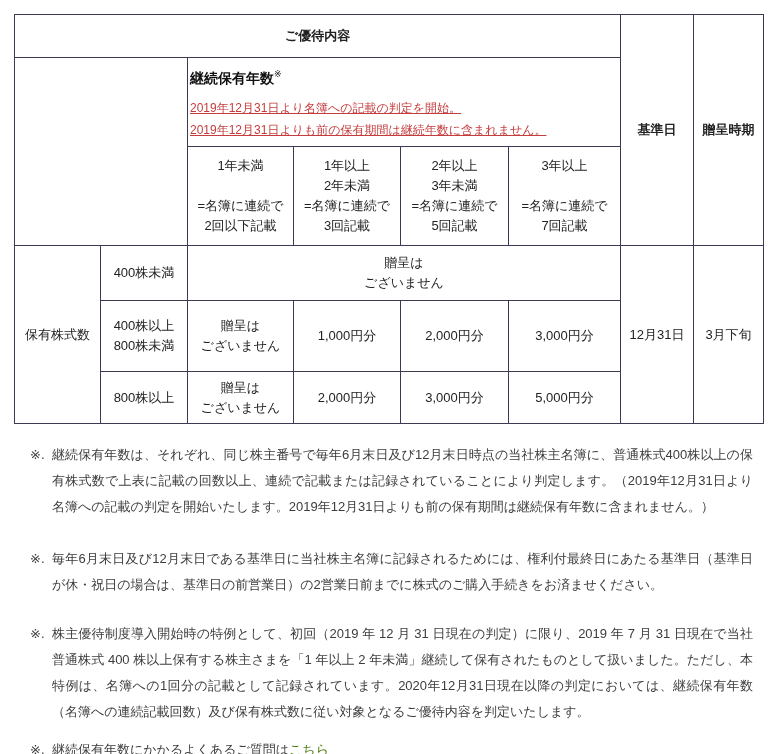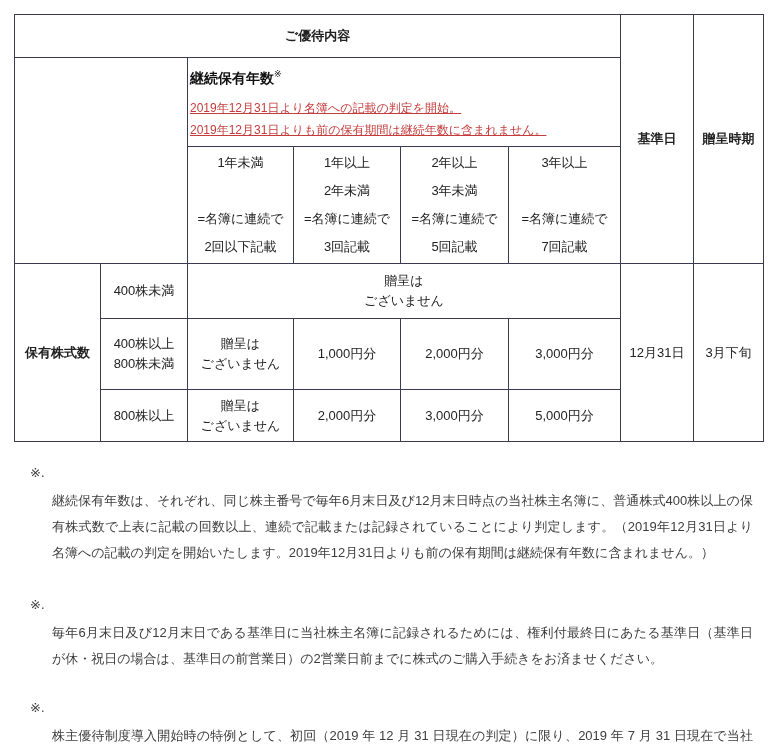--- a/index.html
+++ b/index.html
@@ -33,21 +33,21 @@
     background: #ffffff;
   }
   td.purple {
     background: #6c6cae;
     color: #ffffff;
     font-weight: bold;
     font-size: 14px;
     border: 1px solid #23233c;
   }
   td.tint { background: #eff0f6; }
-  td.row-label { font-weight: bold; font-size: 13px; margin-left: 8px; }
+  td.row-label { font-weight: normal; font-size: 13px; margin-left: 8px; }
   .pre { white-space: pre-line; line-height: 20px; }
 
   
   td.years-cell { padding: 6px 5px 8px 5px; vertical-align: top; }
   .years-title {
     text-align: left;
     font-weight: bold;
     font-size: 14px;
     margin: 6px 0 10px 0;
     color: #111111;
@@ -55,41 +55,40 @@
   .years-title sup { font-size: 9px; font-weight: normal; }
   .red-line {
     text-align: left;
     color: #c43c3c;
     text-decoration: underline;
     font-size: 12px;
     line-height: 22px;
   }
 
   
-  td.year-col { line-height: 28px; white-space: pre-line; }
+  td.year-col { line-height: 20px; white-space: pre-line; }
 
   
   .footnotes { padding-top: 4px; }
   .footnote {
     display: flex;
     align-items: flex-start;
     font-size: 13px;
     line-height: 26px;
     color: #3c3c3c;
     margin-bottom: 26px;
   }
   .footnote .fn-marker {
     flex: 0 0 38px;
     box-sizing: border-box;
     padding-left: 16px;
   }
   .footnote .fn-text {
     flex: 1 1 auto;
     text-align: justify;
-    margin-top: 28px;
   }
   .footnote.fn-2 { margin-bottom: 23px; }
   .footnote.fn-3 { margin-bottom: 12px; }
   .footnote.fn-4 { margin-bottom: 0; }
   a.fn-link {
     color: #4d7c0f;
     text-decoration: underline;
     cursor: pointer;
   }
 </style>

